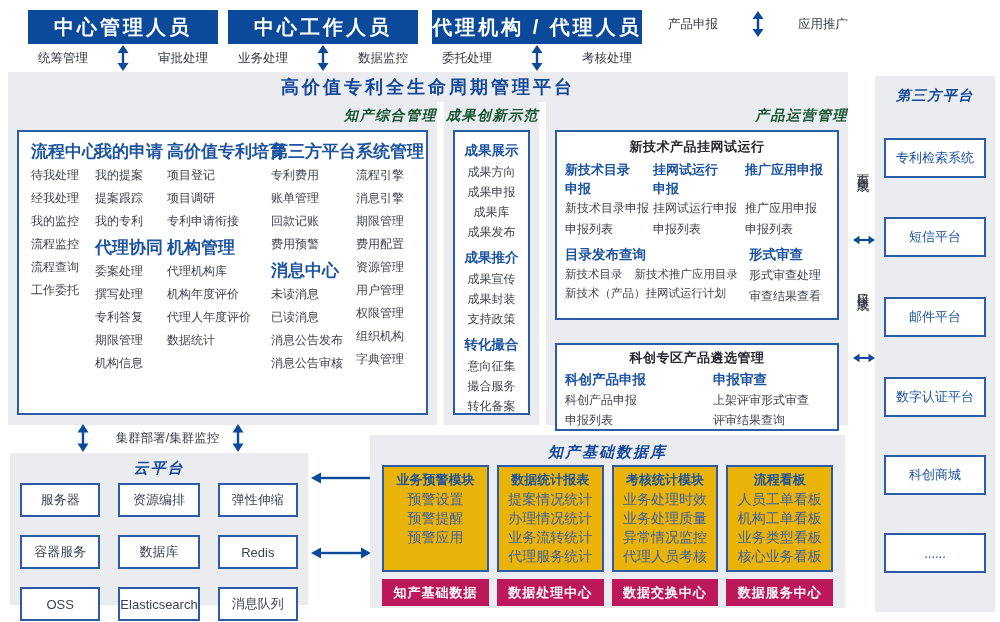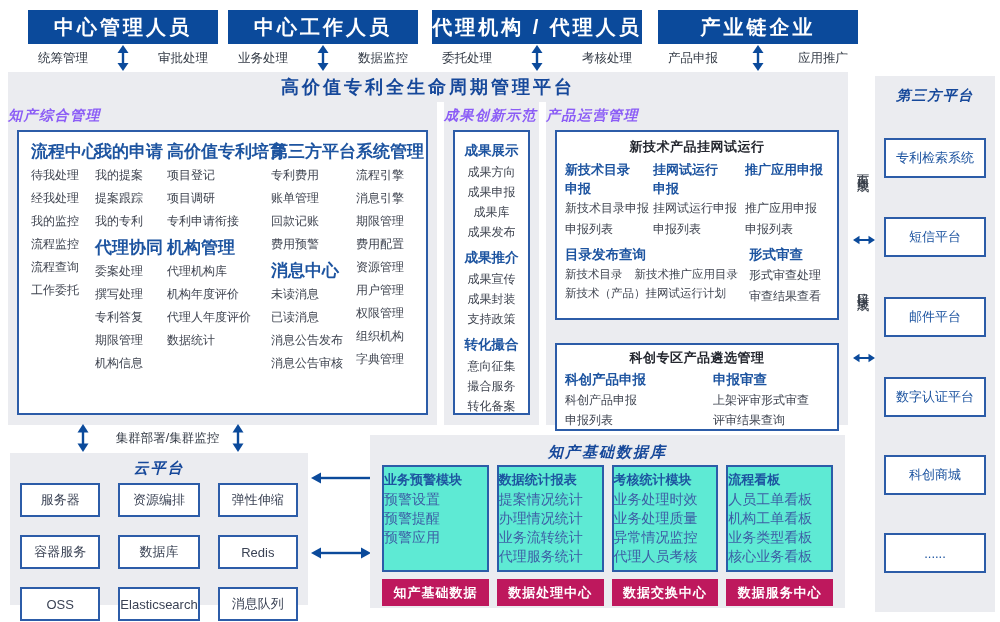--- a/index.html
+++ b/index.html
@@ -18,22 +18,22 @@
 
   
   .band{position:absolute;left:8px;top:72px;width:840px;height:30px;background:#ebecf0;
         display:flex;align-items:center;justify-content:center;
         font-weight:700;font-size:18px;letter-spacing:3px;color:#16489a}
 
   
   .sections{position:absolute;left:8px;top:102px;width:840px;height:323px;display:flex;gap:7px}
   .section{background:#ebecf0;height:323px}
   .sec1{width:429px}.sec2{width:95px}.sec3{flex:1}
-  .sec-title{height:26px;line-height:26px;text-align:left;font-weight:700;font-style:italic;
-             font-size:14px;letter-spacing:1.5px;color:#8b5cf6;white-space:nowrap}
+  .sec-title{height:26px;line-height:26px;text-align:right;font-weight:700;font-style:italic;
+             font-size:14px;letter-spacing:1.5px;color:#14532d;white-space:nowrap}
   .sec-box{background:#fff;border:2px solid #2c5ca8;margin:2px 9px 0;box-sizing:border-box}
   .sec1-box{height:285px;display:flex;padding:8px 2px 0 12px}
   .mcol:nth-child(1){width:64px}.mcol:nth-child(2){width:76px}.mcol:nth-child(3){width:104px}
   .mcol:nth-child(4){width:88px}.mcol:nth-child(5){flex:1}
   .li-head{font-weight:700;color:#1d54a0;font-size:17px;line-height:24px;white-space:nowrap}
   .li-item{color:#3f4450;font-size:12px;line-height:23px;white-space:nowrap}
   .mcol .li-head:not(:first-child){margin-top:3px}
   .sec2-box{height:285px;padding-top:8px;text-align:center}
   .sec2-box .li-head{font-size:13.5px;line-height:22px}
   .sec2-box .li-item{line-height:20px}
@@ -90,21 +90,21 @@
                font-size:15px;letter-spacing:2px;color:#16489a}
   .cloud-grid{display:grid;grid-template-columns:repeat(3,1fr);gap:18px;padding:2px 10px 8px}
   .cloud-cell{background:#fff;border:2px solid #2c5ca8;height:30px;display:flex;align-items:center;
               justify-content:center;font-size:13px;color:#3a4254;white-space:nowrap}
 
   
   .db{position:absolute;left:370px;top:435px;width:475px;height:173px;background:#ebecf0}
   .db-title{line-height:24px;margin-top:5px;text-align:center;font-weight:700;font-style:italic;
             font-size:15px;letter-spacing:2px;color:#16489a}
   .db-modules{display:flex;gap:8px;padding:1px 12px 0}
-  .db-mod{flex:1;background:#5eead4;border:2px solid #2c5ca8;padding:3px 0 4px;text-align:left;height:96px}
+  .db-mod{flex:1;background:#eab308;border:2px solid #2c5ca8;padding:3px 0 4px;text-align:center;height:96px}
   .db-head{font-weight:700;color:#1d54a0;font-size:13px;line-height:20px;white-space:nowrap}
   .db-item{font-size:14px;color:#3d5fa5;line-height:19px;white-space:nowrap}
   .db-bars{display:flex;gap:8px;padding:7px 12px 0}
   .db-bars > div{flex:1;background:#be185d;color:#fff;font-weight:700;font-size:13px;height:27px;
                  letter-spacing:1px;display:flex;align-items:center;justify-content:center;white-space:nowrap}
 
   .mid-arr1{position:absolute;left:311px;top:471px}
   .mid-arr2{position:absolute;left:311px;top:546px}
 </style>
 </head>
@@ -142,21 +142,20 @@
       <span>委托处理</span>
       <svg width="14" height="26" viewBox="0 0 14 26">
           <polygon class="arr" points="7,0 1.5,8 12.5,8"></polygon>
           <rect class="arr" x="5.8" y="7" width="2.4" height="12"></rect>
           <polygon class="arr" points="7,26 1.5,18 12.5,18"></polygon>
         </svg>
       <span>考核处理</span>
     </div>
   </div>
   <div class="tg g3">
-    <div class="tg-hdr">产业链企业</div>
     <div class="tg-sub">
       <span>产品申报</span>
       <svg width="14" height="26" viewBox="0 0 14 26">
           <polygon class="arr" points="7,0 1.5,8 12.5,8"></polygon>
           <rect class="arr" x="5.8" y="7" width="2.4" height="12"></rect>
           <polygon class="arr" points="7,26 1.5,18 12.5,18"></polygon>
         </svg>
       <span>应用推广</span>
     </div>
   </div>

